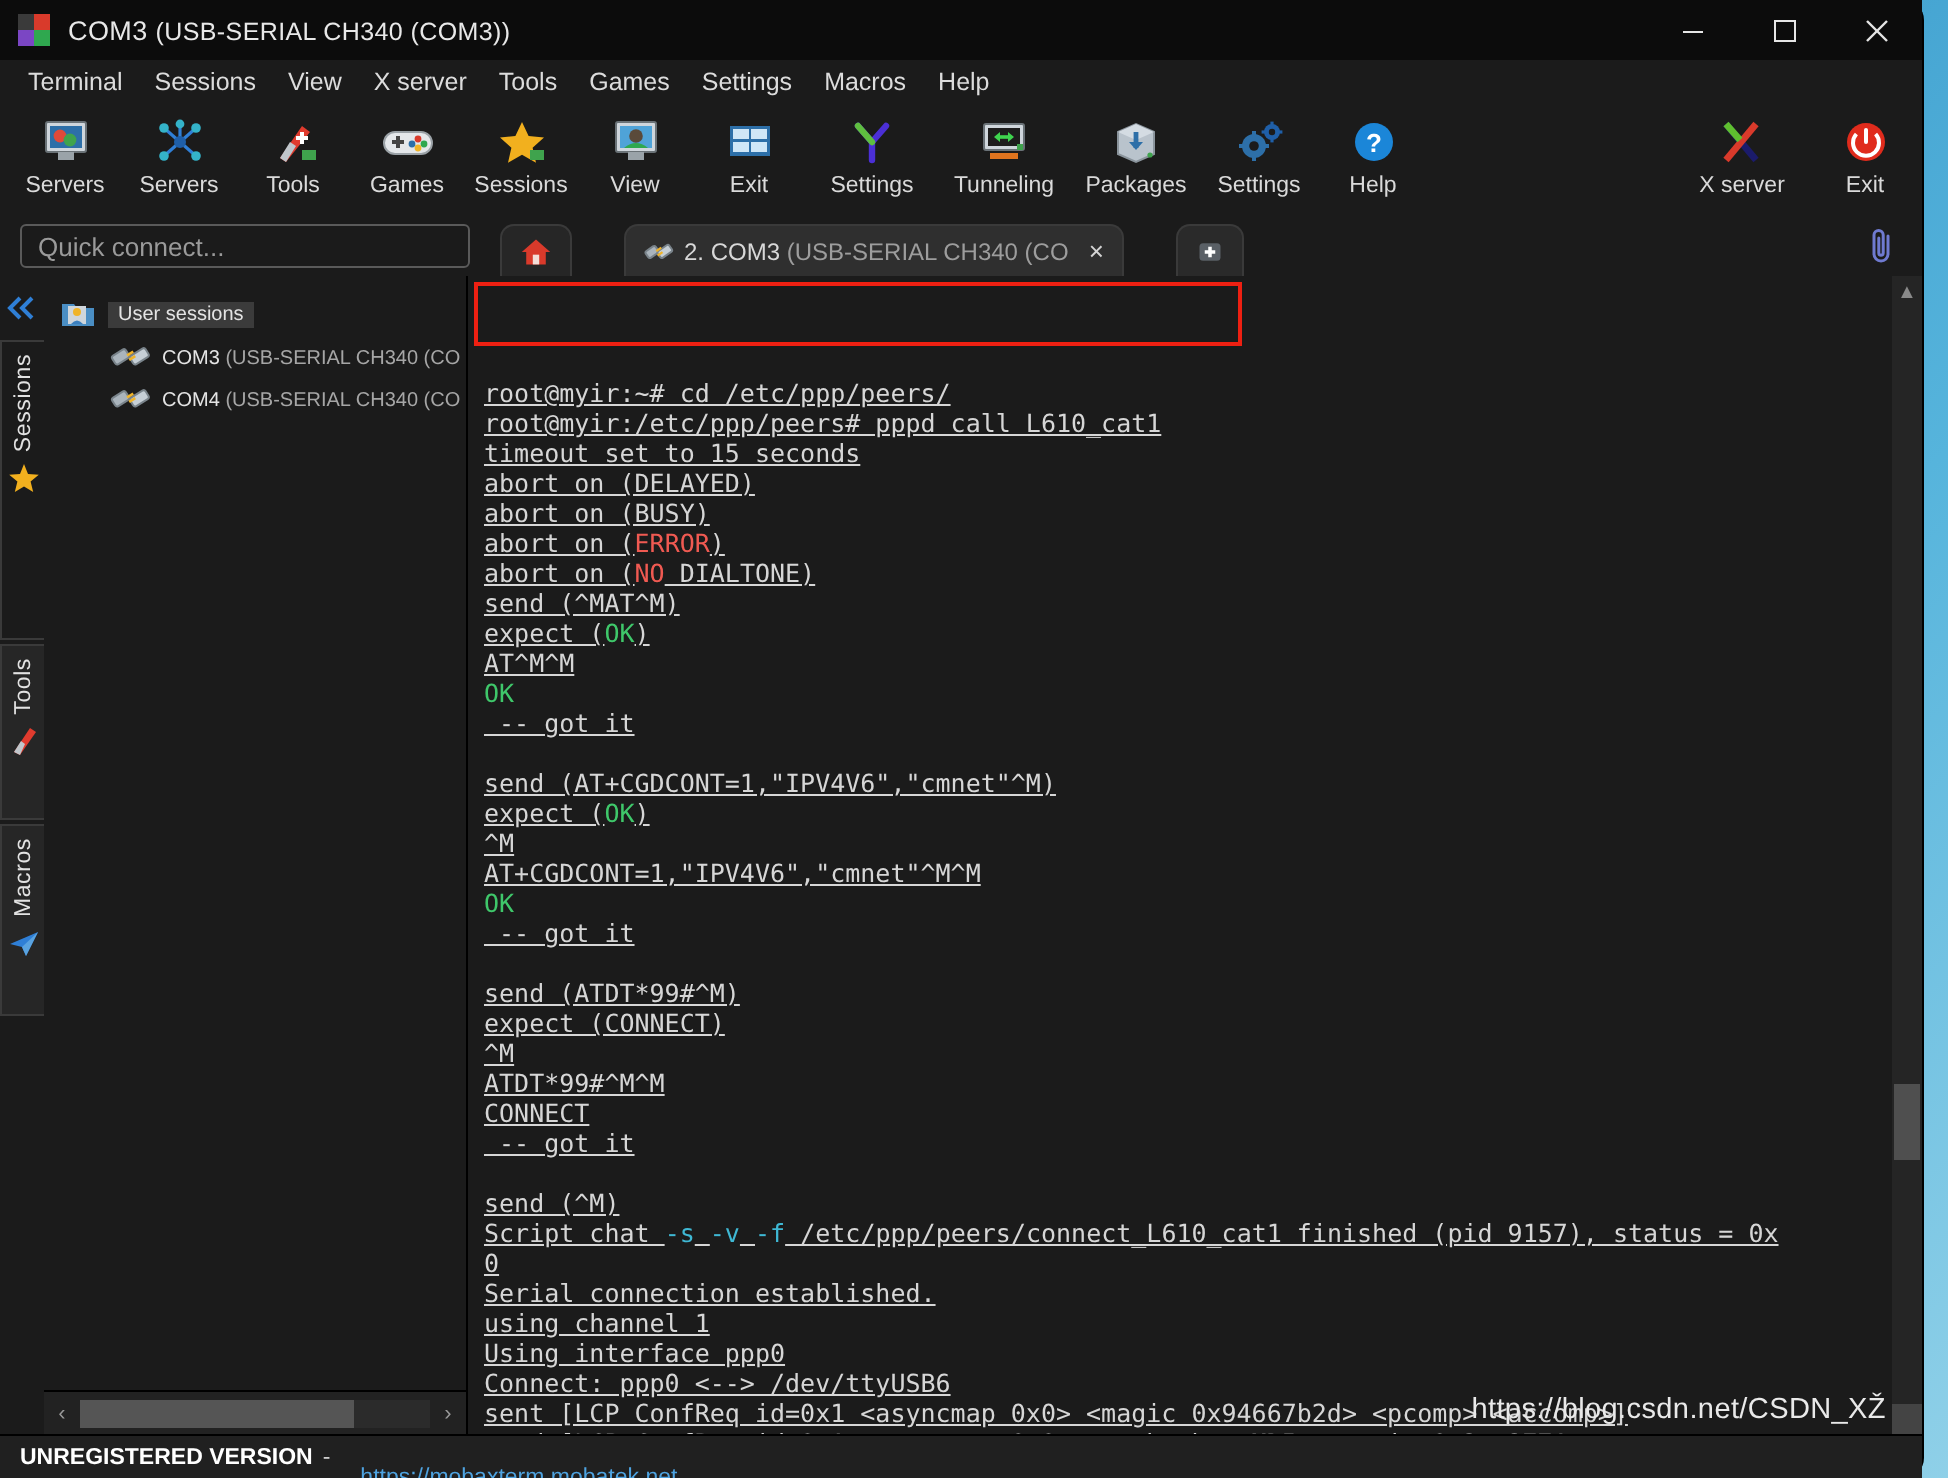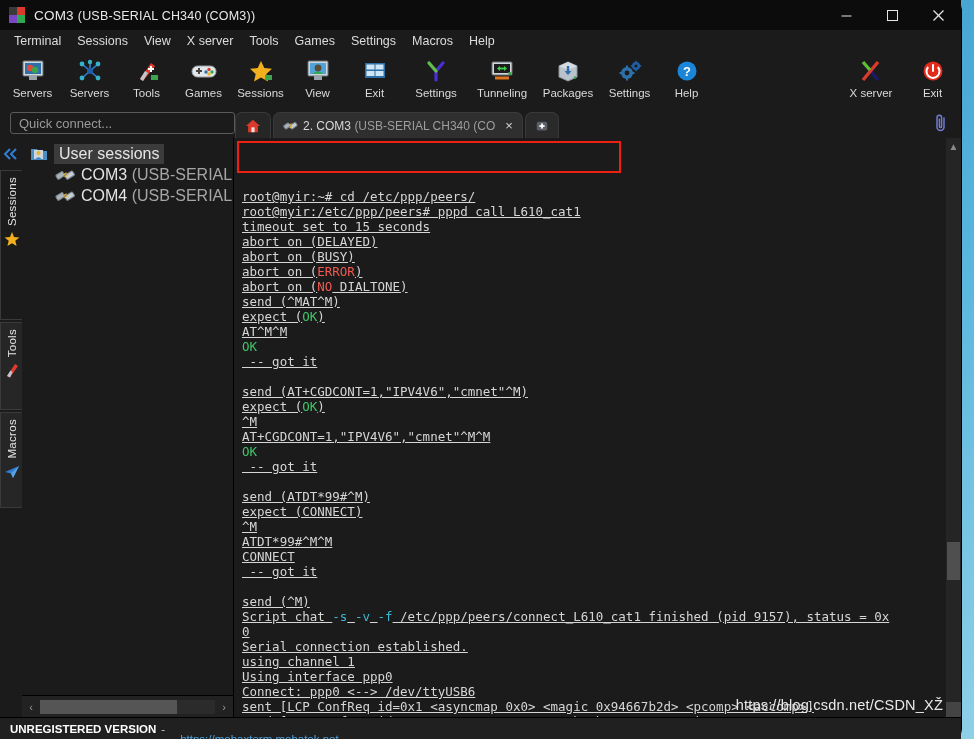--- a/index.html
+++ b/index.html
@@ -58,21 +58,21 @@
   .tbtn.wide { width:66px; }
 
   
   .qrow { height:30px; flex:0 0 30px; background:#1b1b1b; display:flex; align-items:center; }
   .qconnect {
     margin-left:10px; width:225px; height:22px; border:1px solid #5a5a5a;
     border-radius:3px; background:#1b1b1b; color:#9a9a9a; font-size:13px;
     padding:0 8px; line-height:20px; outline:none;
   }
   .qconnect::placeholder { color:#9a9a9a; }
-  .tabstrip { flex:1 1 auto; display:flex; align-items:flex-end; height:30px; position:relative; }
+  .tabstrip { flex:1 1 auto; display:flex; align-items:flex-end; height:30px; margin-left:15px; position:relative;gap:24px; }
   .tab {
     height:26px; display:flex; align-items:center; background:#2c2c2c;
     border-top-left-radius:7px; border-top-right-radius:7px; color:#d8d8d8;
     font-size:12px; padding:0 9px; margin-right:2px; position:relative;
     border:1px solid #3a3a3a; border-bottom:none;
   }
   .tab.home { width:36px; justify-content:center; background:#262626;}
   .tab.active { background:#2f2f2f; }
   .tab .plug { margin-right:5px; display:flex; }
   .tab .tlabel { white-space:nowrap; max-width:210px; overflow:hidden; }
@@ -95,21 +95,21 @@
   .vtab .vlabel {
     writing-mode:vertical-rl; transform:rotate(180deg);
     font-size:11.5px; color:#e2e2e2; letter-spacing:.3px; white-space:nowrap;
   }
   .vtab .vic { margin-top:5px; display:flex; }
   .vtab.active { background:#1b1b1b; }
 
   
   .sesspanel { width:212px; flex:0 0 212px; background:#1b1b1b; display:flex; flex-direction:column; border-right:1px solid #000; }
   .tree { flex:1 1 auto; padding-top:5px; overflow:hidden; }
-  .tnode { display:flex; align-items:center; height:21px; font-size:16px; color:#e4e4e4; padding-left:8px; white-space:nowrap; }
+  .tnode { display:flex; align-items:flex-end; height:21px; font-size:10px; color:#e4e4e4; padding-left:8px; white-space:nowrap; }
   .tnode.root { }
   .tnode.root .tn-text { background:#3b3b3b; padding:1px 5px; }
   .tnode.child { padding-left:33px; }
   .tnode .tn-ic { margin-right:6px; display:flex; flex:0 0 auto;}
   .tnode .dim { color:#a6a6a6; }
   .hscroll { height:22px; flex:0 0 22px; background:#222; border-top:1px solid #000; display:flex; align-items:center; }
   .hscroll .arr { width:18px; text-align:center; color:#9a9a9a; font-size:11px; }
   .hscroll .track { flex:1 1 auto; height:14px; background:#2b2b2b; position:relative; }
   .hscroll .thumb { position:absolute; left:0; top:0; height:14px; width:78%; background:#555; }
 

